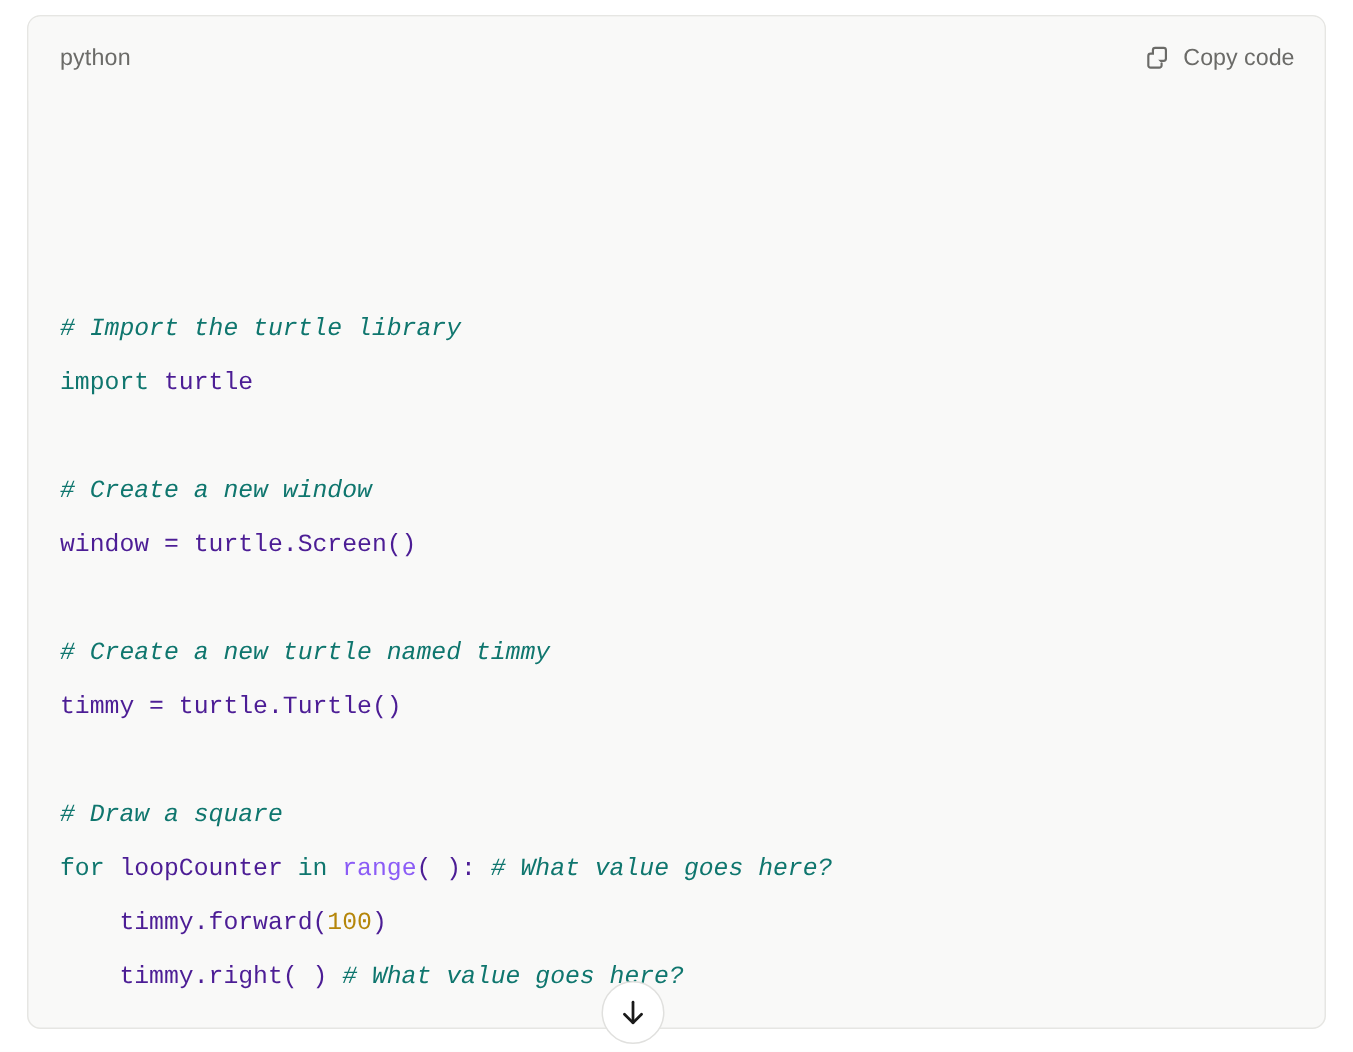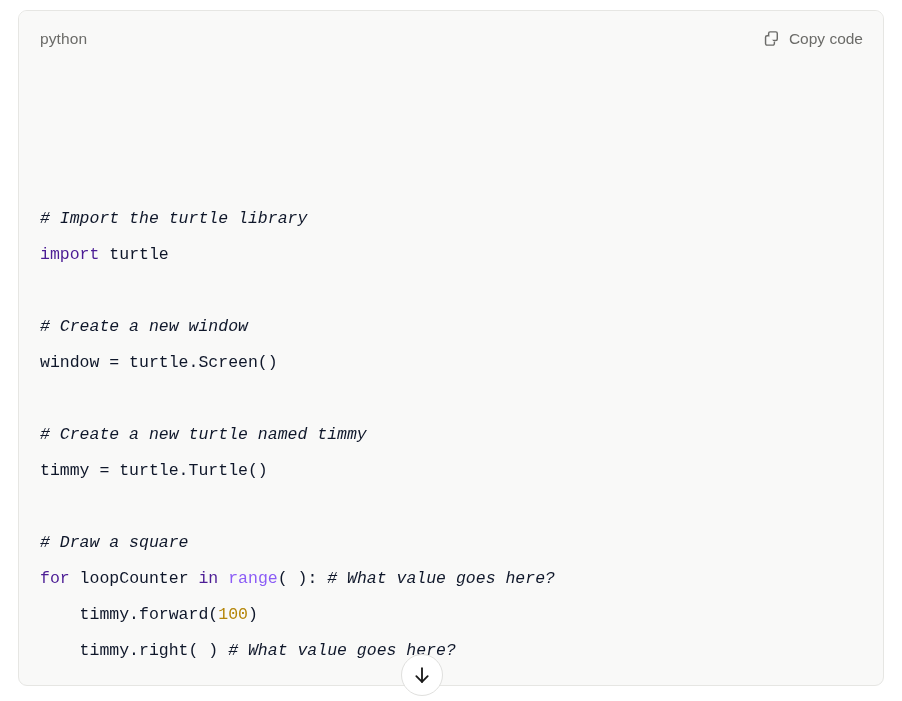--- a/index.html
+++ b/index.html
@@ -86,25 +86,25 @@
   }
   .code-line {
     min-height: 36px;
     white-space: pre;
   }
   .code-line.blank {
     height: 36px;
   }
 
   
-  .tok-comment { color: #0f172a; font-style: italic; }
-  .tok-keyword { color: #4c1d95; }
+  .tok-comment { color: #0f766e; font-style: italic; }
+  .tok-keyword { color: #0f766e; }
   .tok-builtin { color: #8b5cf6; }
   .tok-number  { color: #b5860a; margin-top: 16px; }
-  .tok-plain   { color: #0f172a; }
+  .tok-plain   { color: #4c1d95; }
 
   
   .scroll-down-btn {
     position: absolute;
     left: 401px;
     top: 654px;
     width: 42px;
     height: 42px;
     border-radius: 50%;
     background: #ffffff;

